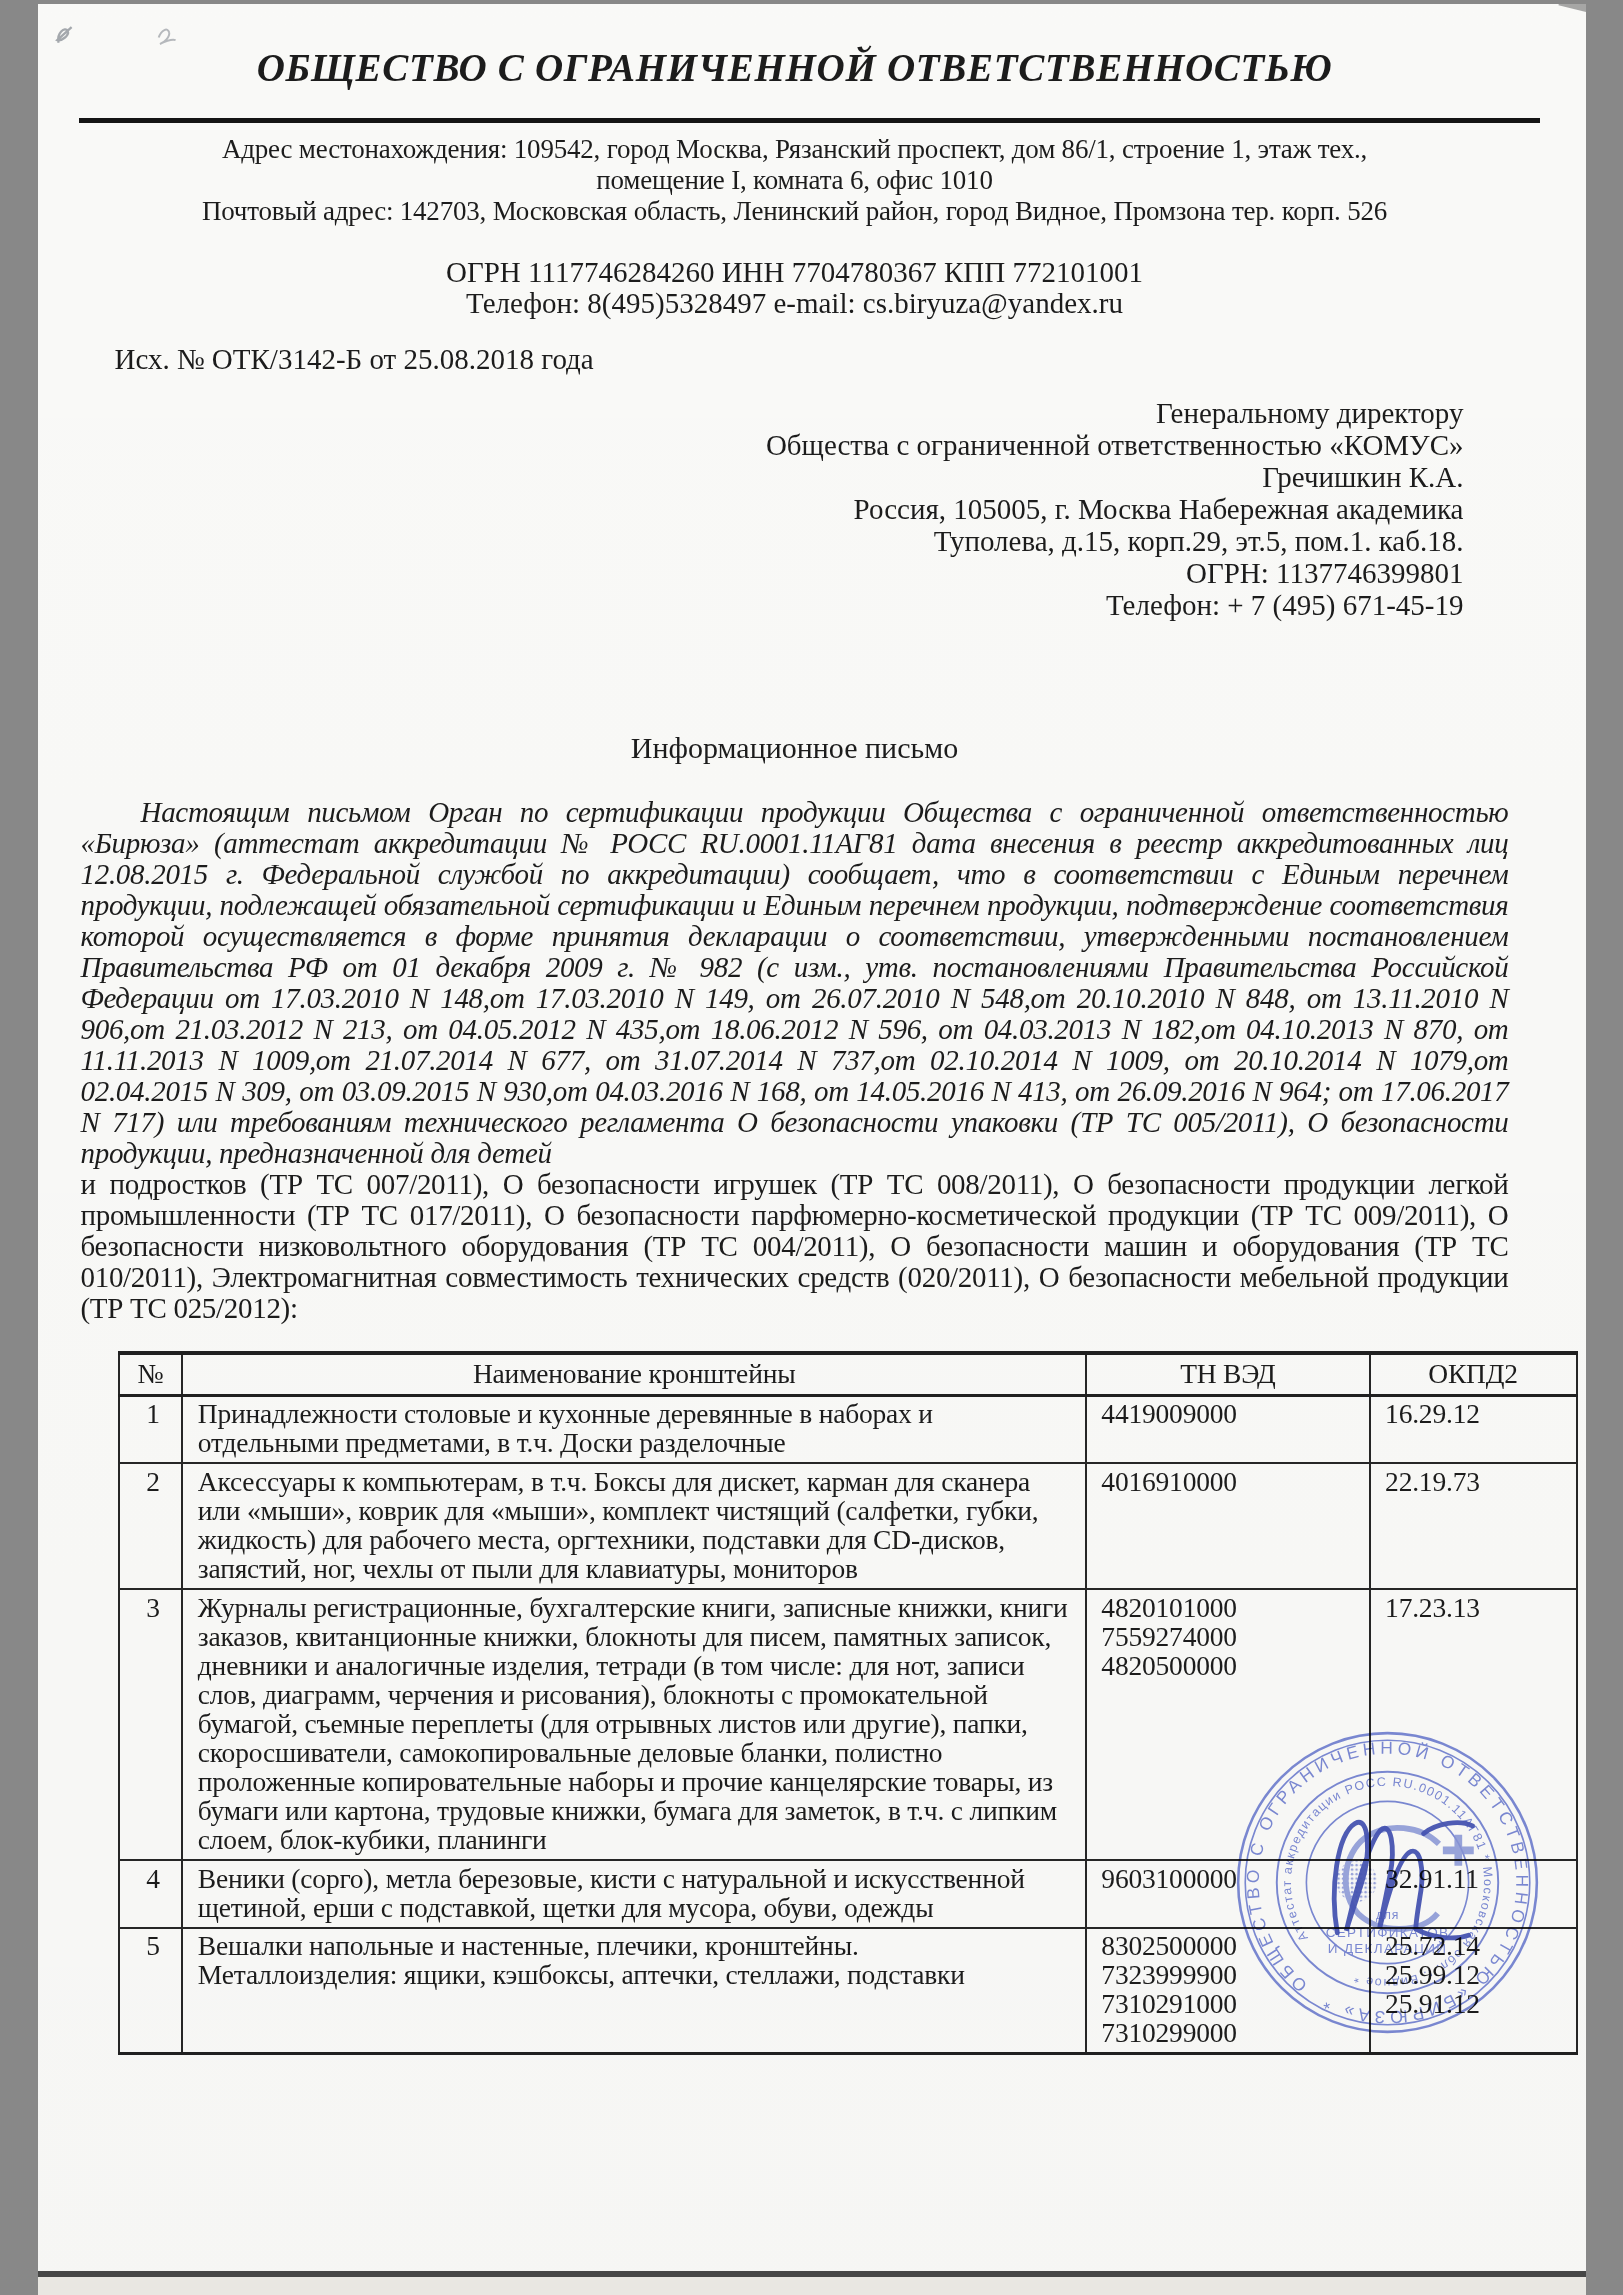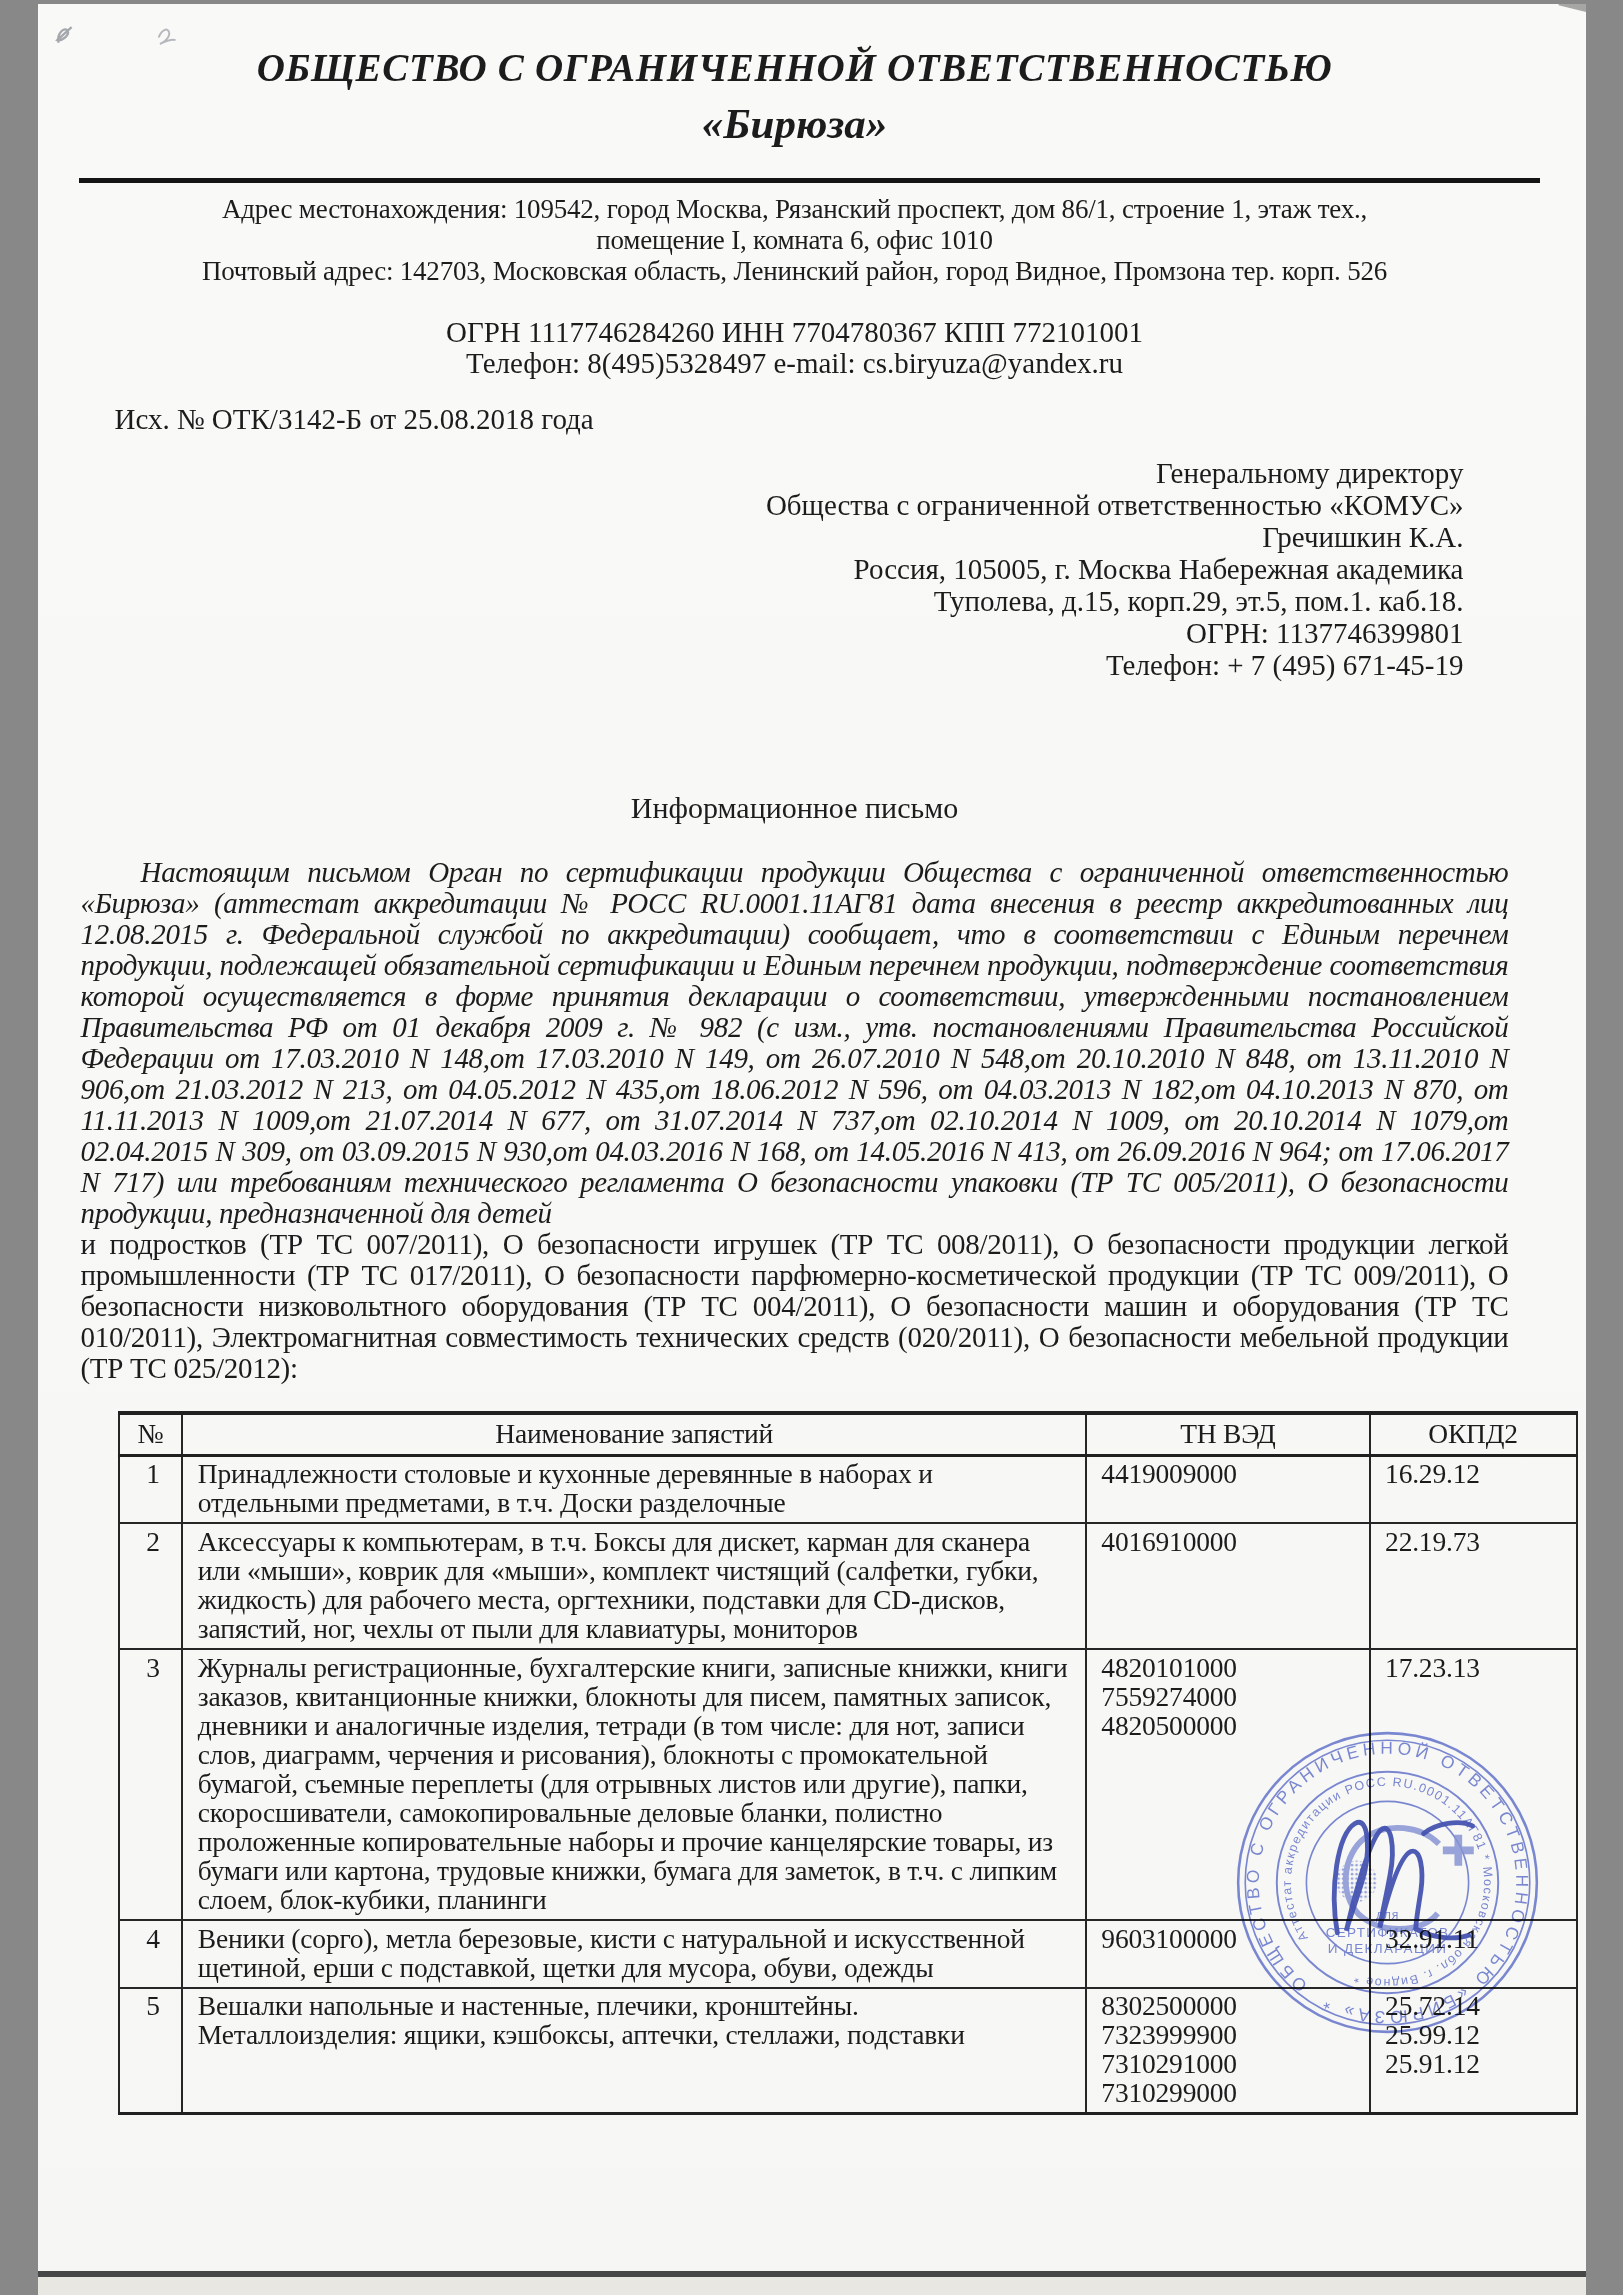--- a/index.html
+++ b/index.html
@@ -89,21 +89,20 @@
 
 <div class="page">
 
   <svg class="pencil-marks" width="144" height="39" viewBox="0 0 220 60" aria-hidden="true">
     <path d="M14,38 C10,24 24,12 28,20 C31,27 18,36 12,34 L34,14" stroke="#8f939a" stroke-width="3.5" fill="none" opacity="0.8"></path>
     <path d="M168,30 C172,18 182,14 184,22 C186,29 176,38 170,40 C178,36 188,32 194,34" stroke="#989ca2" stroke-width="3" fill="none" opacity="0.7"></path>
   </svg>
   <div class="corner-sliver"></div>
 
   <div class="company-line1">ОБЩЕСТВО С ОГРАНИЧЕННОЙ ОТВЕТСТВЕННОСТЬЮ</div>
-  <div class="company-line2">«Бирюза»</div>
   <div class="head-rule"></div>
 
   <div class="addr-block">
     <div>Адрес местонахождения: 109542, город Москва, Рязанский проспект, дом 86/1, строение 1, этаж тех.,</div>
     <div>помещение I, комната 6, офис 1010</div>
     <div>Почтовый адрес: 142703, Московская область, Ленинский район, город Видное, Промзона тер. корп. 526</div>
   </div>
 
   <div class="contact-block">
     <div>ОГРН 1117746284260 ИНН 7704780367 КПП 772101001</div>
@@ -132,21 +131,21 @@
   <table class="products">
     <colgroup>
       <col style="width:64px">
         <col style="width:905px">
         <col style="width:284px">
         <col style="width:207px">
     </colgroup>
     <thead>
       <tr>
         <th>№</th>
-        <th>Наименование запястий</th>
+        <th>Наименование кронштейны</th>
         <th>ТН ВЭД</th>
         <th>ОКПД2</th>
       </tr>
     </thead>
     <tbody>
       <tr>
         <td class="cell-num">1</td>
         <td>Принадлежности столовые и кухонные деревянные в наборах и отдельными предметами, в т.ч. Доски разделочные</td>
         <td class="cell-code">
             <div>4419009000</div>

